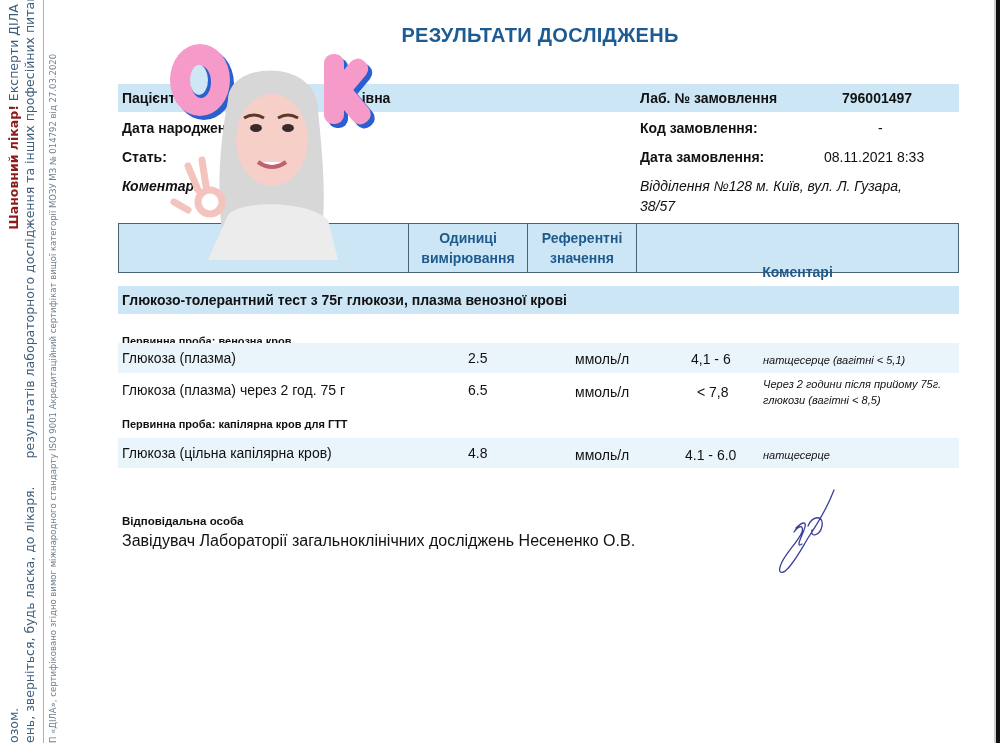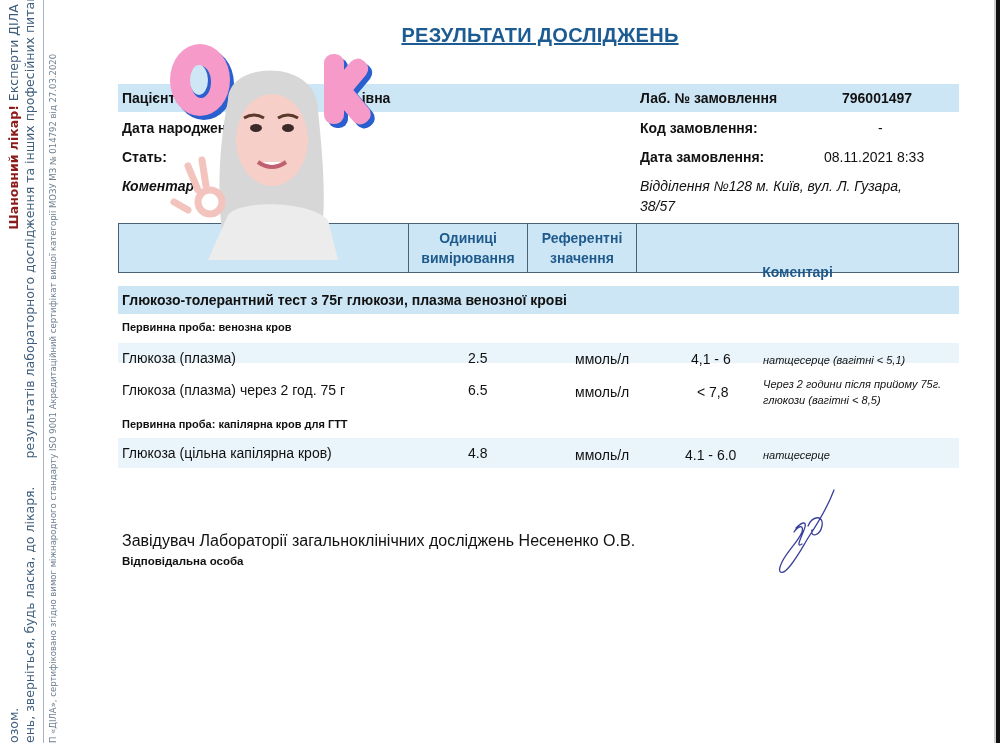--- a/index.html
+++ b/index.html
@@ -22,21 +22,20 @@
   .vsep { position:absolute; left:43px; top:0; width:1px; height:743px; background:#a8b4c0; }
 
   
   .edge { position:absolute; right:0; top:0; width:4px; height:743px; background:#111; }
   .edge2 { position:absolute; right:4px; top:0; width:2px; height:743px; background:#cfcfcf; }
 
   .title {
     position:absolute; left:0; right:0; top:24px; text-align:center;
     font-size:20px; font-weight:bold; color:#1d5b93; letter-spacing:0.3px;
     padding-left:80px;
-    text-decoration:underline;
   }
 
   .info-row { position:absolute; left:118px; width:841px; height:28px; }
   .info-row.shade { background:#cde6f5; }
   .lbl { position:absolute; font-size:14px; font-weight:bold; }
   .val { position:absolute; font-size:14px; }
   .ital { font-style:italic; }
 
   .thead {
     position:absolute; left:118px; top:223px; width:839px; height:48px;
@@ -51,21 +50,21 @@
   .section {
     position:absolute; left:118px; width:841px; height:28px; background:#cde6f5;
     font-weight:bold; font-size:14px; line-height:28px; padding-left:4px; box-sizing:border-box;
   }
   .subsec { position:absolute; left:122px; font-size:11px; font-weight:bold; }
   .row { position:absolute; left:118px; width:841px; font-size:14px; }
   .row.shade { background:#eaf4fb; }
   .c { position:absolute; }
   .cm { font-size:11px; line-height:16px;font-style:italic; }
 
-  .resp-lbl { position:absolute; left:122px; top:515px; font-size:11.5px; font-weight:bold;margin-top:40px; }
+  .resp-lbl { position:absolute; left:122px; top:515px; font-size:11.5px; font-weight:bold; }
   .resp-val { position:absolute; left:122px; top:532px; font-size:16px; }
 
   .sig { position:absolute; left:768px; top:486px; }
 
   
   .sticker { position:absolute; left:168px; top:40px; width:212px; height:220px; }
 </style>
 </head>
 <body>
 
@@ -114,23 +113,23 @@
 
 <div class="thead">
   <div class="th" style="width:289px">Назва</div>
   <div class="th" style="width:110px;padding:0 4px">Одиниці вимірювання</div>
   <div class="th" style="width:100px;padding:0 4px">Референтні значення</div>
   <div class="th" style="flex:1">Коментарі</div>
 </div>
 
 <div class="section" style="top:286px">Глюкозо-толерантний тест з 75г глюкози, плазма венозної крові</div>
 
-<div class="subsec" style="top:321px">Первинна проба: венозна кров</div>
+<div class="subsec" style="top:335px">Первинна проба: венозна кров</div>
 
-<div class="row shade" style="top:343px;height:20px">
+<div class="row shade" style="top:343px;height:30px">
   <span class="c" style="left:4px;top:7px">Глюкоза (плазма)</span>
   <span class="c" style="left:350px;top:7px">2.5</span>
   <span class="c" style="left:457px;top:8px">ммоль/л</span>
   <span class="c" style="left:573px;top:8px">4,1 - 6</span>
   <span class="c cm" style="left:645px;top:9px">натщесерце (вагітні &lt; 5,1)</span>
 </div>
 
 <div class="row" style="top:375px;height:38px">
   <span class="c" style="left:4px;top:7px">Глюкоза (плазма) через 2 год. 75 г</span>
   <span class="c" style="left:350px;top:7px">6.5</span>

